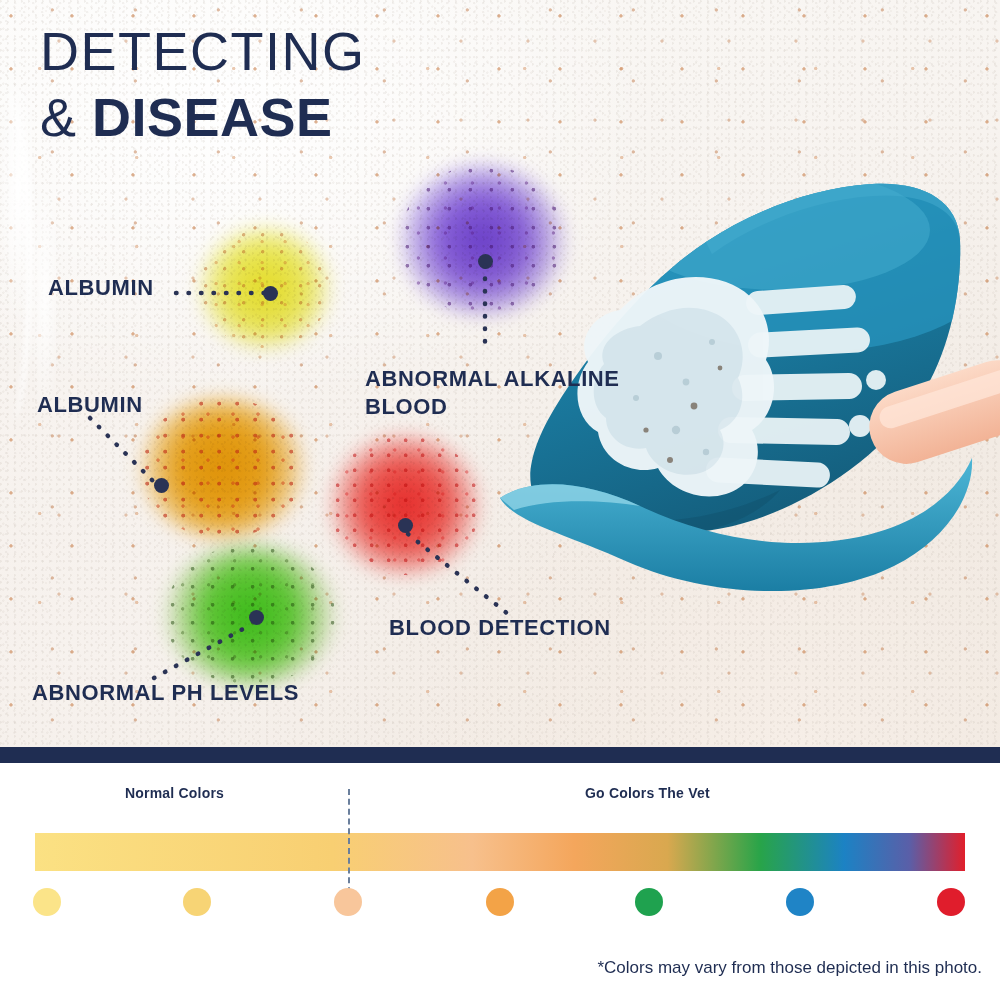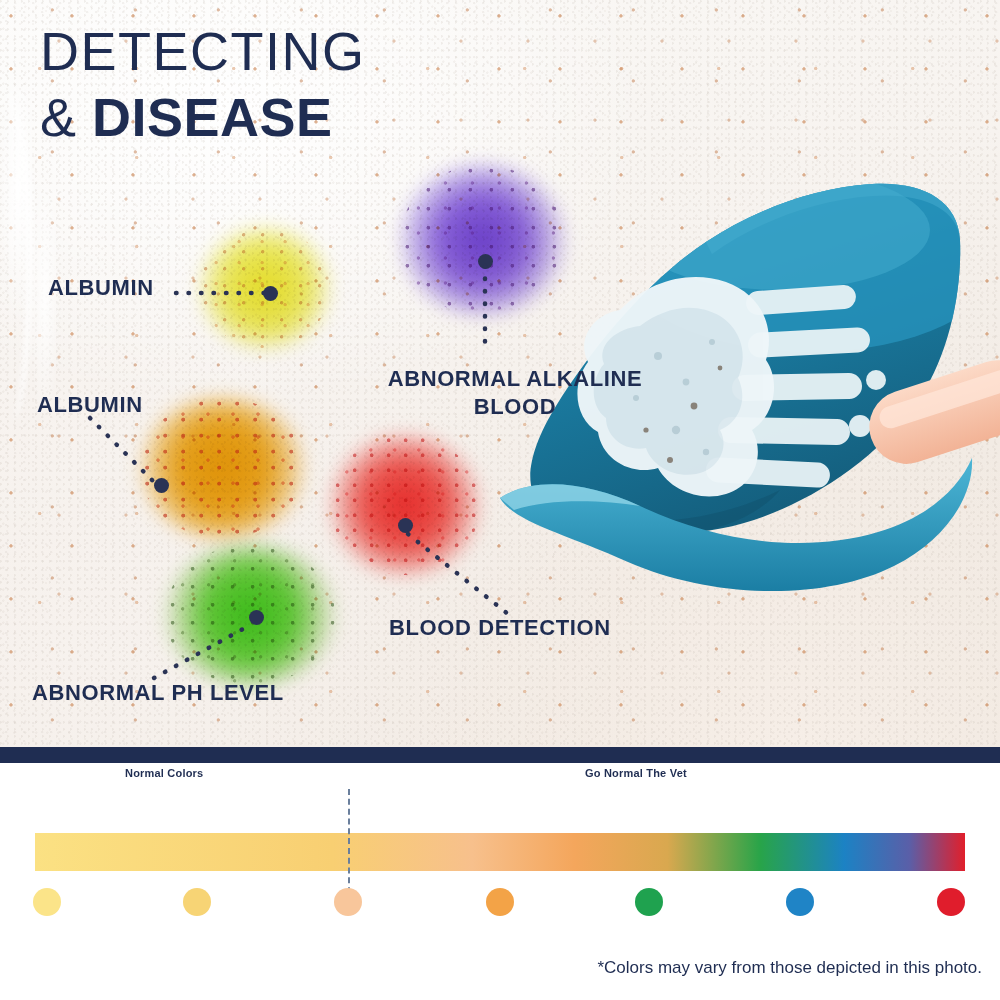--- a/index.html
+++ b/index.html
@@ -73,32 +73,32 @@
   .title{position:absolute;left:40px;top:24px;color:#1f2d52;line-height:1.0;}
   .t1{font-size:54px;font-weight:400;letter-spacing:1.5px;display:block;}
   .t2{font-size:54px;font-weight:700;letter-spacing:.5px;display:block;margin-top:14px;}
   .t3{font-size:54px;font-weight:700;letter-spacing:.5px;display:block;margin-top:12px;}
   .t3 .amp{font-weight:400;}
 
   .lab{
     position:absolute;color:#1f2d52;font-weight:700;
     font-size:22px;letter-spacing:.6px;white-space:nowrap;
   }
-  .lab.two{line-height:1.25;text-align:center;white-space:normal;}
+  .lab.two{line-height:1.25;white-space:normal;}
 
   .hotdot{position:absolute;width:15px;height:15px;border-radius:50%;background:#2a3355;}
   .leader{position:absolute;}
   .leader svg{display:block;overflow:visible;}
 
   
   .divider{position:absolute;left:0;top:747px;width:1000px;height:16px;background:#1f2d52;}
 
   
   .legend{position:absolute;left:0;top:763px;width:1000px;height:237px;background:#ffffff;}
-  .legend-head{position:absolute;top:4px;color:#1f2d52;font-weight:700;font-size:11px;letter-spacing:.2px;}
+  .legend-head{position:absolute;top:22px;color:#1f2d52;font-weight:700;font-size:14px;letter-spacing:.2px;}
   .lh-normal{left:125px;}
   .lh-vet{left:585px;}
 
   .bar{
     position:absolute;left:35px;top:70px;width:930px;height:38px;
   }
   .bar-inner{width:100%;height:100%;}
 
   .dashed{
     position:absolute;left:348px;top:26px;width:0;height:114px;
@@ -284,28 +284,28 @@
         </svg>
     </div>
     <div class="lab" style="left:373px;top:615px;margin-left:16px;">BLOOD DETECTION</div>
 
     <div class="hotdot" style="left:249px;top:610px;"></div>
     <div class="leader" style="left:150px;top:620px;width:110px;height:62px;">
       <svg width="110" height="62">
           <line x1="4" y1="58" x2="102" y2="4" stroke="#2a3355" stroke-width="4.5" stroke-linecap="round" stroke-dasharray="0.5 12"></line>
         </svg>
     </div>
-    <div class="lab" style="left:32px;top:680px;">ABNORMAL PH LEVEL</div>
+    <div class="lab" style="left:32px;top:680px;">ABNORMAL PH LEVELS</div>
   </div>
 
   <div class="divider"></div>
 
   <div class="legend">
     <div class="legend-head lh-normal">Normal Colors</div>
-    <div class="legend-head lh-vet">Go Normal The Vet</div>
+    <div class="legend-head lh-vet">Go Colors The Vet</div>
 
     <div class="bar">
       <div class="bar-inner" id="gradient-bar" style="background: linear-gradient(90deg, rgb(251, 225, 131) 0%, rgb(248, 207, 114) 32%, rgb(247, 192, 140) 47%, rgb(244, 166, 92) 58%, rgb(217, 168, 79) 68%, rgb(40, 164, 73) 78%, rgb(28, 130, 196) 87%, rgb(90, 95, 168) 94%, rgb(225, 31, 43) 100%);"></div>
     </div>
 
     <div class="dashed"></div>
 
     <div id="swatch-row">
         <div class="dot" style="left: 33px; background: rgb(251, 228, 137);"></div>
         <div class="dot" style="left: 183px; background: rgb(247, 212, 117);"></div>

